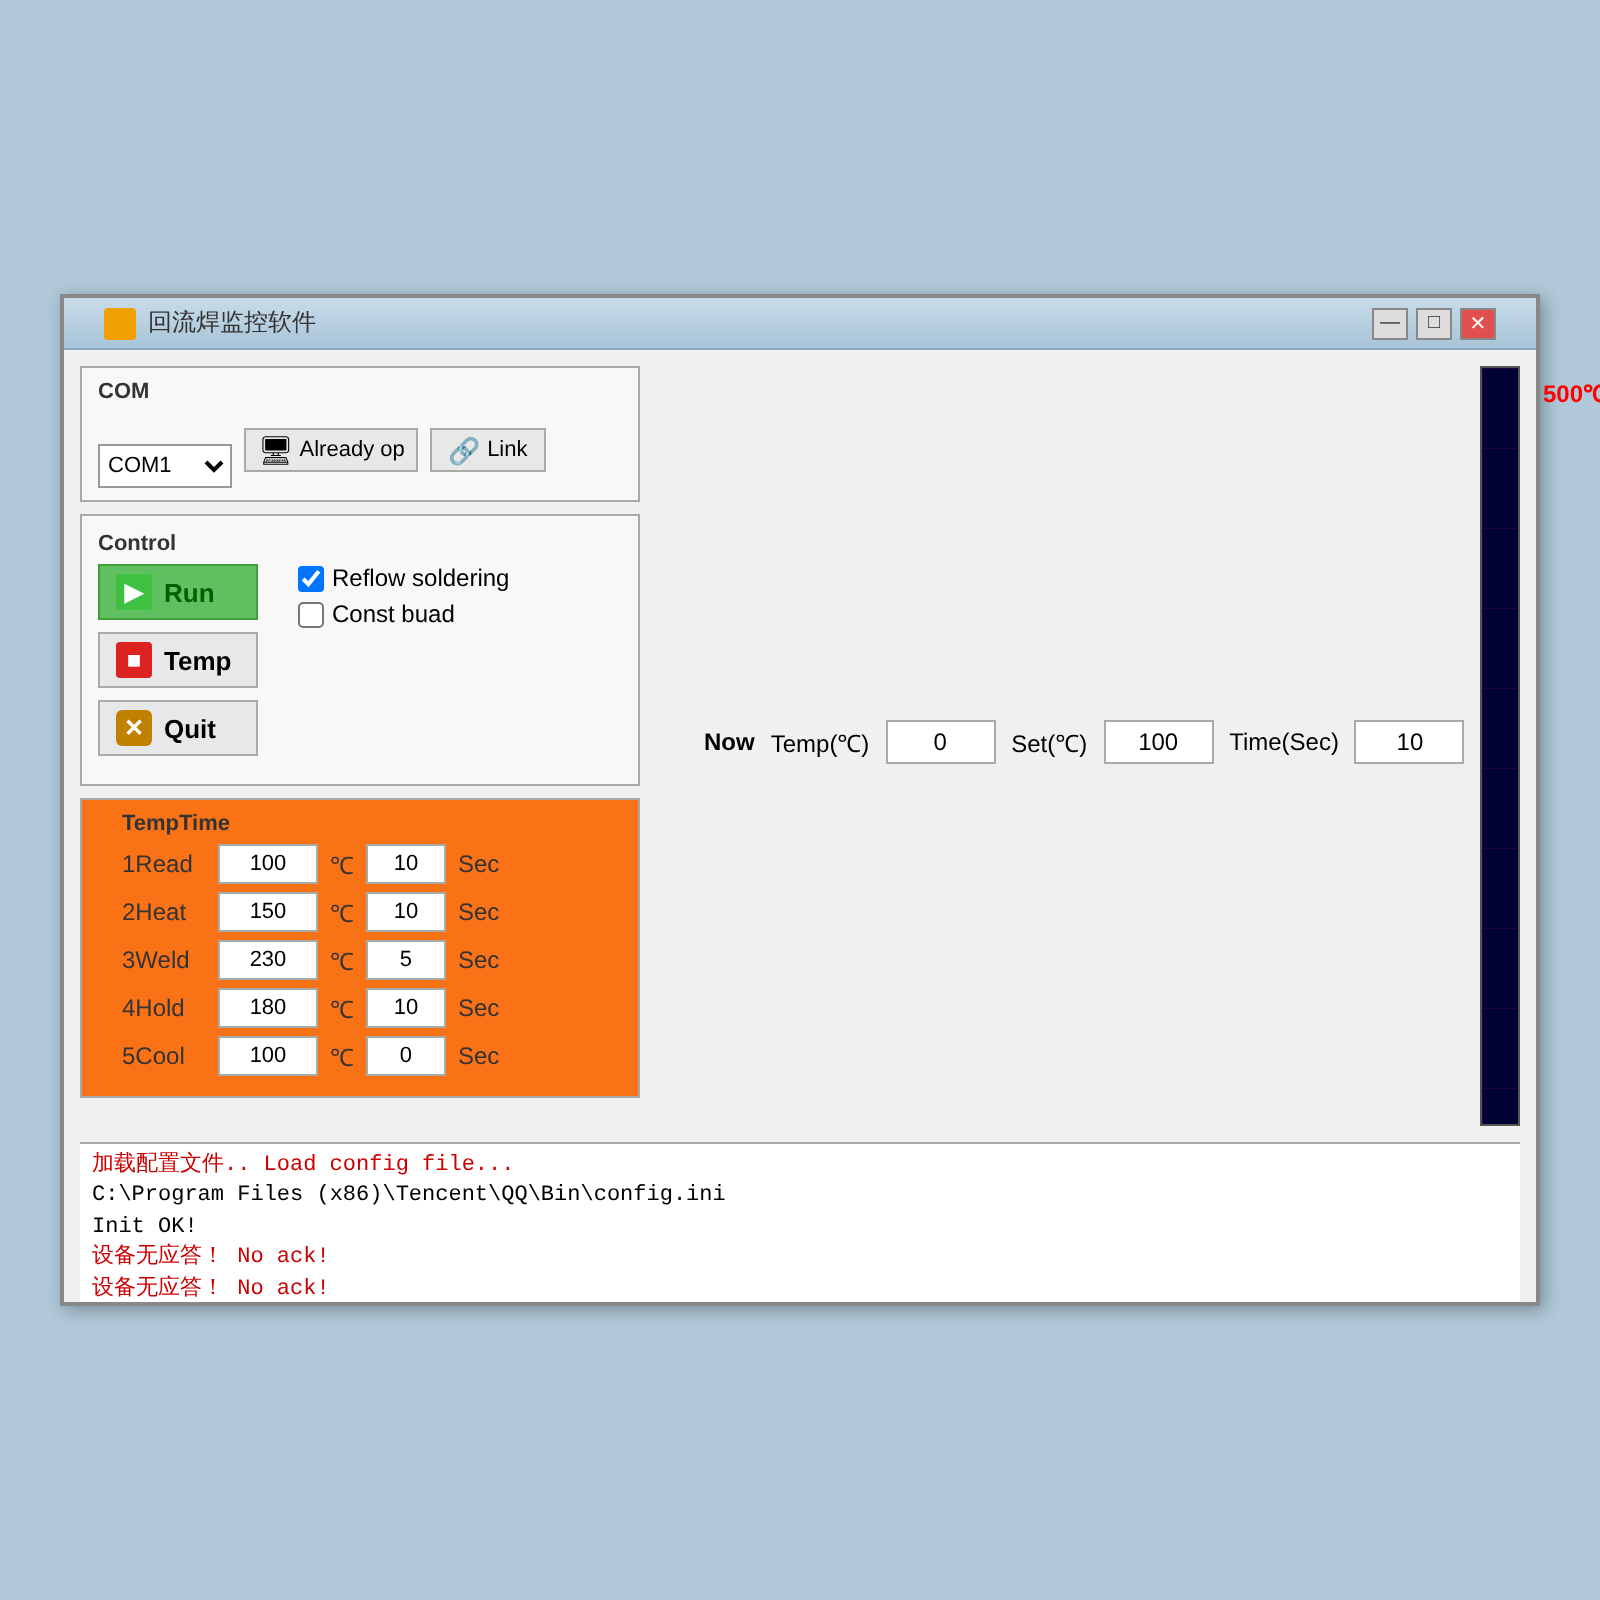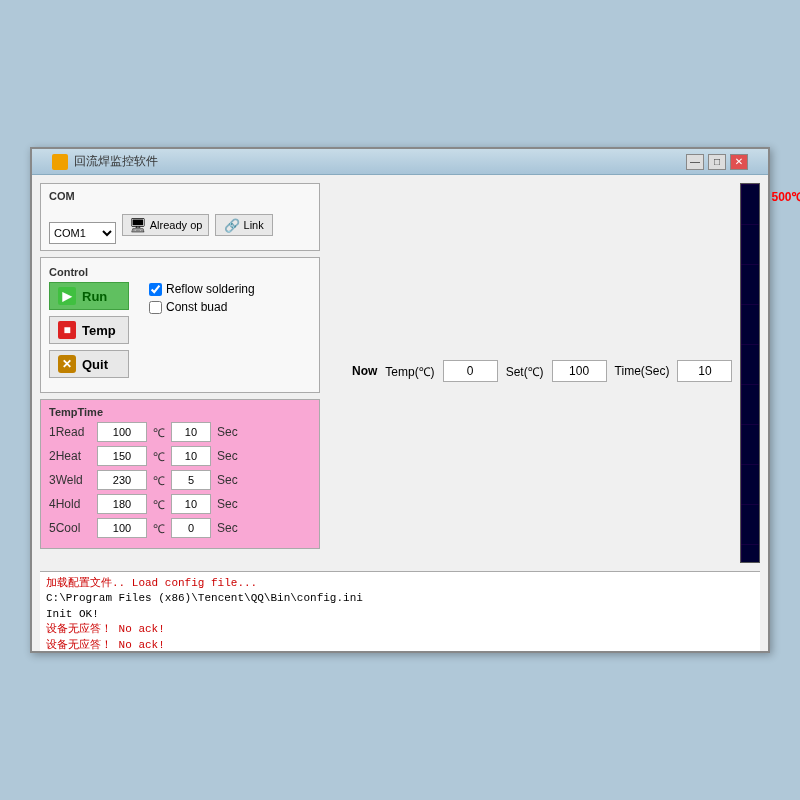--- a/index.html
+++ b/index.html
@@ -171,22 +171,22 @@
     .control-inner {
       display: flex;
       gap: 12px;
     }
     .control-buttons {
       display: flex;
       flex-direction: column;
     }
     .temptime-section {
       border: 1px solid #aaa;
-      padding: 6px 8px;
-      background: #f9a8d4;
+      padding: 6px 20px;
+      background: #f97316;
     }
     .temptime-row {
       display: flex;
       align-items: center;
       gap: 6px;
       margin-bottom: 4px;
     }
     .row-label {
       width: 42px;
       font-size: 12px;

